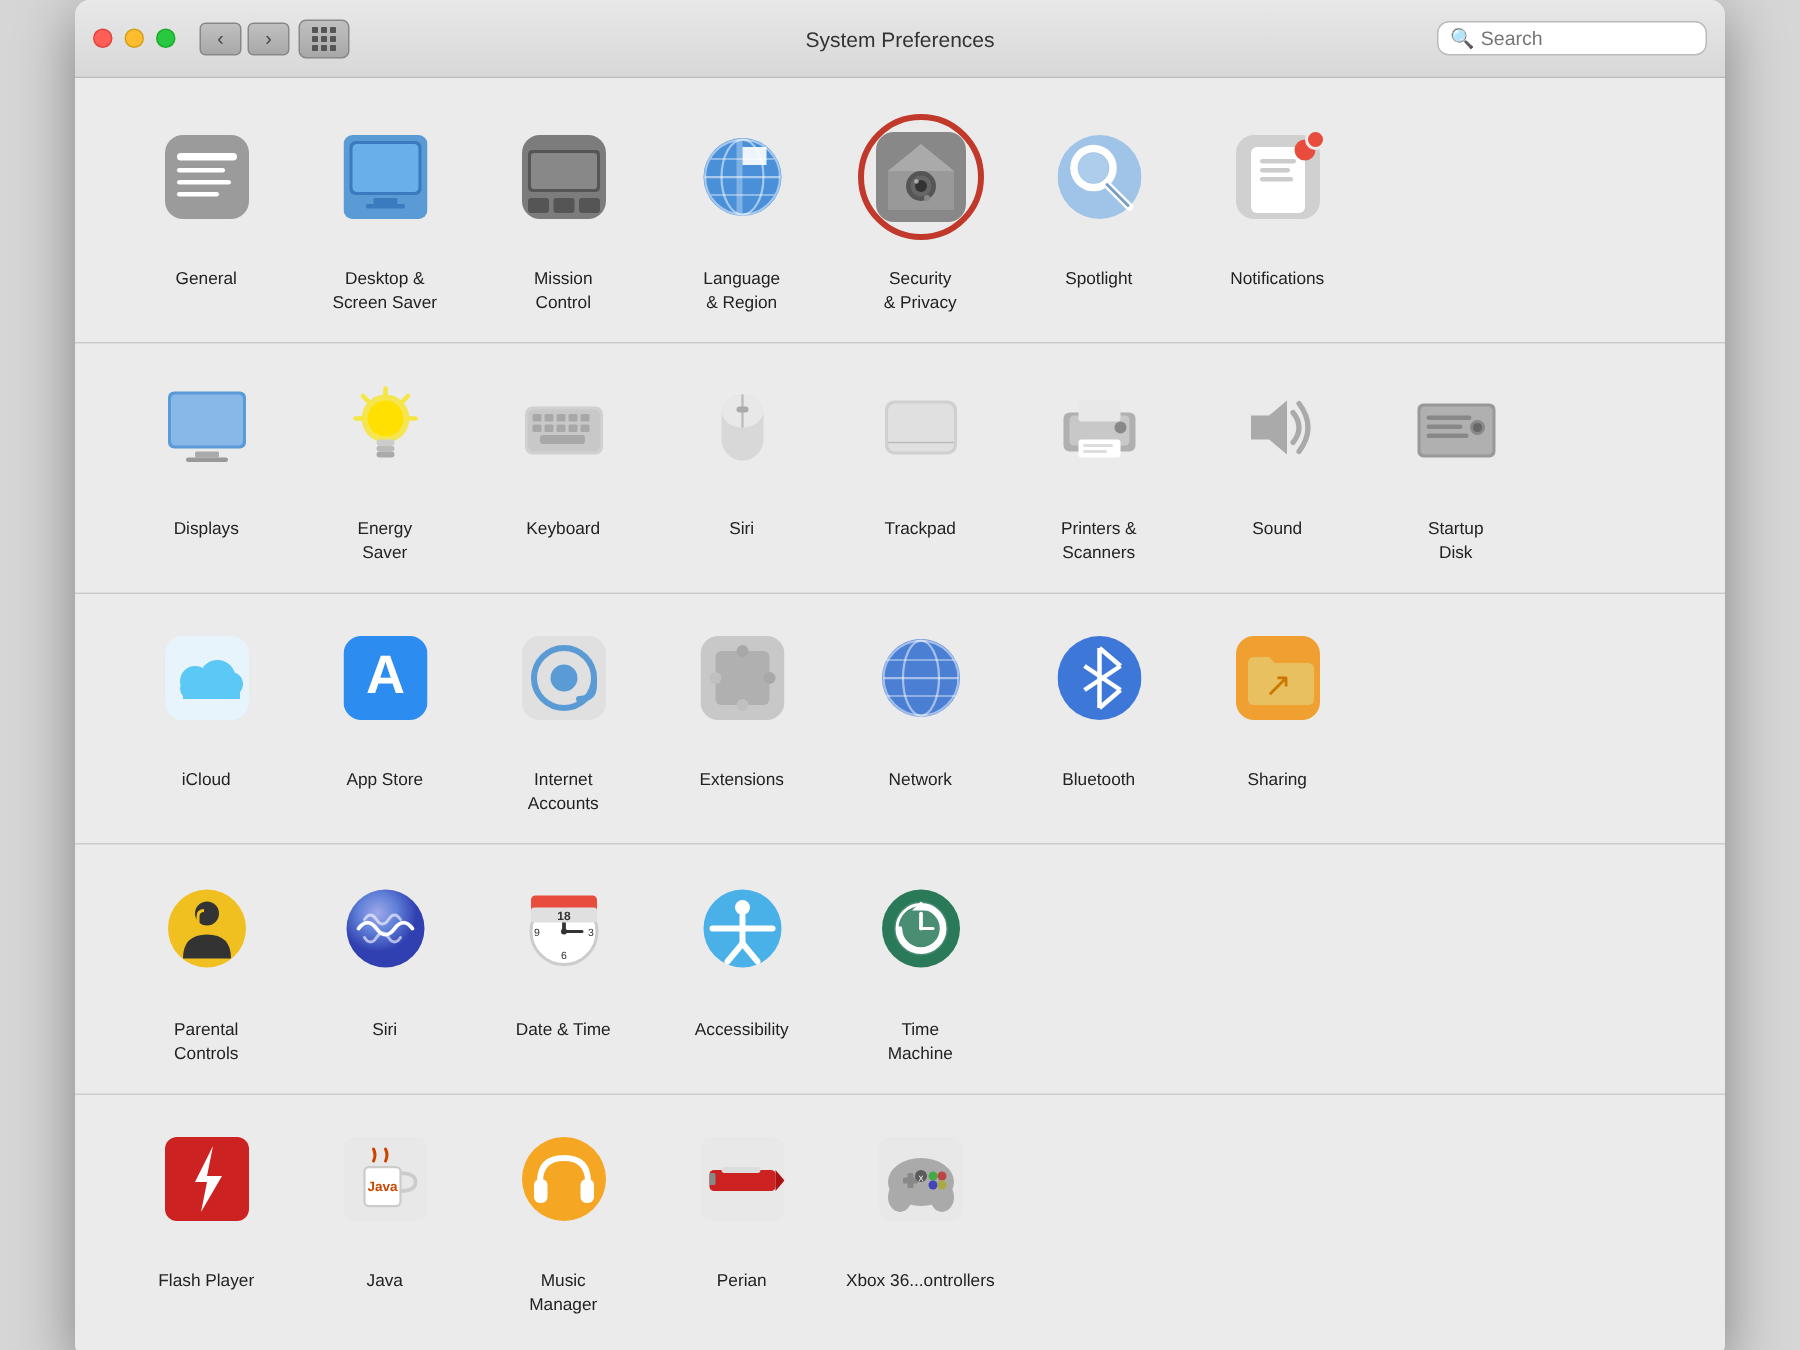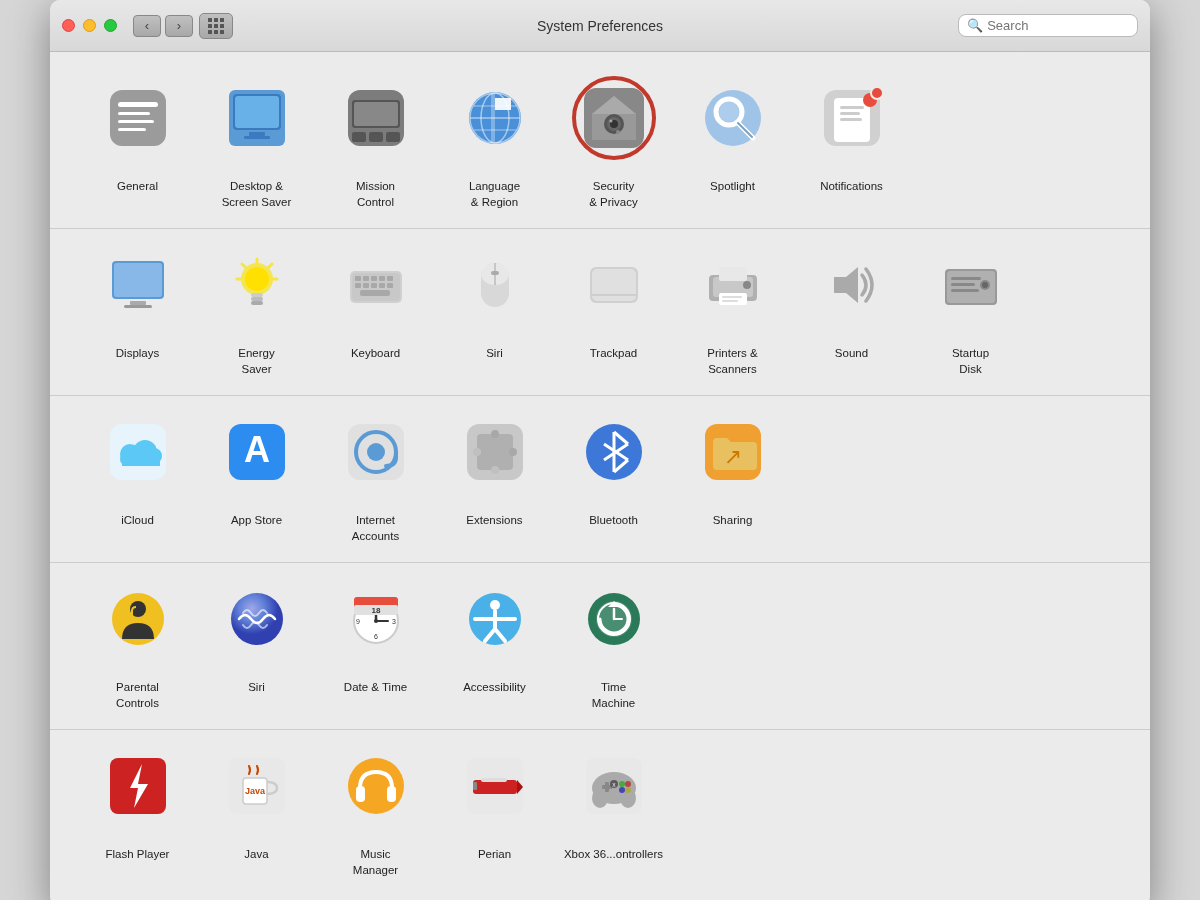--- a/index.html
+++ b/index.html
@@ -515,20 +515,34 @@
               <rect x="10" y="10" width="36" height="36" rx="4" fill="#b0b0b0"></rect>
               <rect x="24" y="6" width="8" height="8" rx="4" fill="#a8a8a8"></rect>
               <rect x="42" y="24" width="8" height="8" rx="4" fill="#a8a8a8"></rect>
               <rect x="24" y="42" width="8" height="8" rx="4" fill="#c0c0c0"></rect>
               <rect x="6" y="24" width="8" height="8" rx="4" fill="#c0c0c0"></rect>
             </svg>
           </div>
           <span class="pref-label">Extensions</span>
         </div>
 
+        <div class="pref-item">
+          <div class="icon-wrap">
+            <svg width="56" height="56" viewBox="0 0 56 56">
+              <circle cx="28" cy="28" r="26" fill="#4a7fd4"></circle>
+
+              <ellipse cx="28" cy="28" rx="12" ry="25" fill="none" stroke="rgba(255,255,255,0.5)" stroke-width="1.5"></ellipse>
+              <circle cx="28" cy="28" r="25" fill="none" stroke="rgba(255,255,255,0.5)" stroke-width="1.5"></circle>
+              <line x1="3" y1="28" x2="53" y2="28" stroke="rgba(255,255,255,0.5)" stroke-width="1.5"></line>
+              <line x1="5" y1="16" x2="51" y2="16" stroke="rgba(255,255,255,0.5)" stroke-width="1"></line>
+              <line x1="5" y1="40" x2="51" y2="40" stroke="rgba(255,255,255,0.5)" stroke-width="1"></line>
+            </svg>
+          </div>
+          <span class="pref-label">Network</span>
+        </div>
 
         <div class="pref-item">
           <div class="icon-wrap">
             <svg width="56" height="56" viewBox="0 0 56 56">
               <rect width="56" height="56" rx="28" fill="#3d78d8"></rect>
 
               <line x1="28" y1="8" x2="28" y2="48" stroke="white" stroke-width="3"></line>
               <line x1="28" y1="8" x2="42" y2="20" stroke="white" stroke-width="3"></line>
               <line x1="42" y1="20" x2="18" y2="36" stroke="white" stroke-width="3"></line>
               <line x1="28" y1="48" x2="42" y2="36" stroke="white" stroke-width="3"></line>

